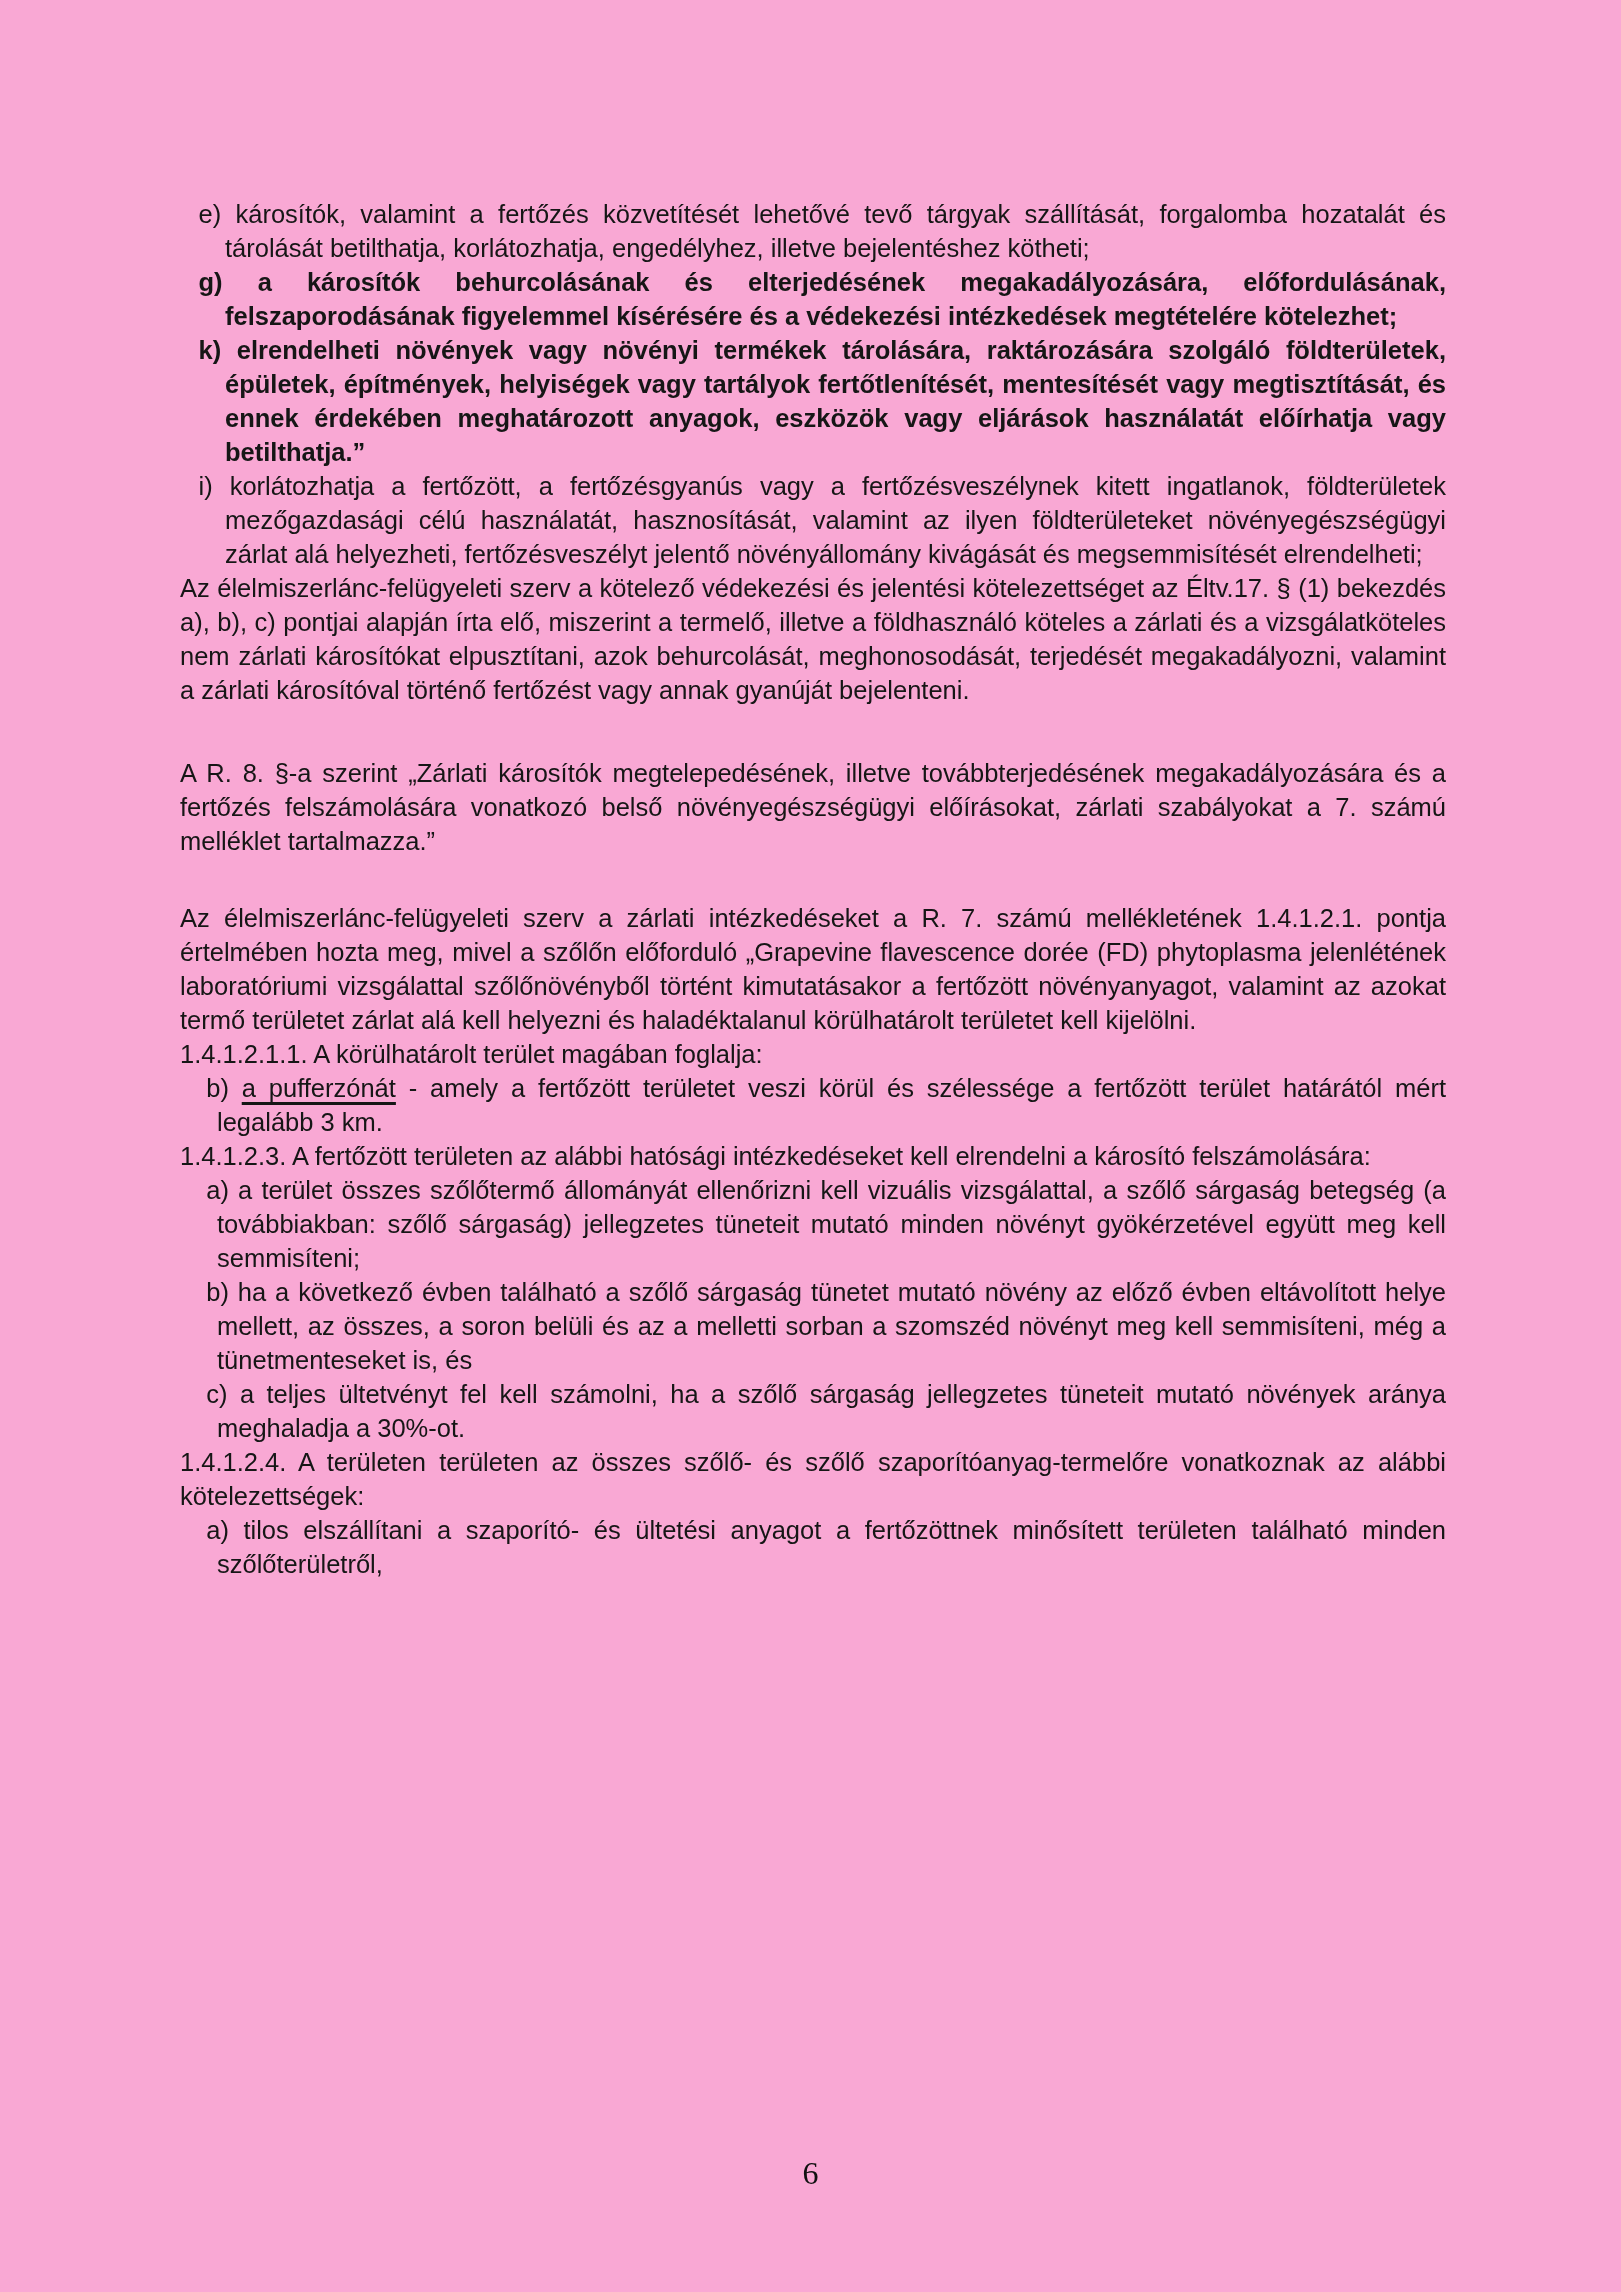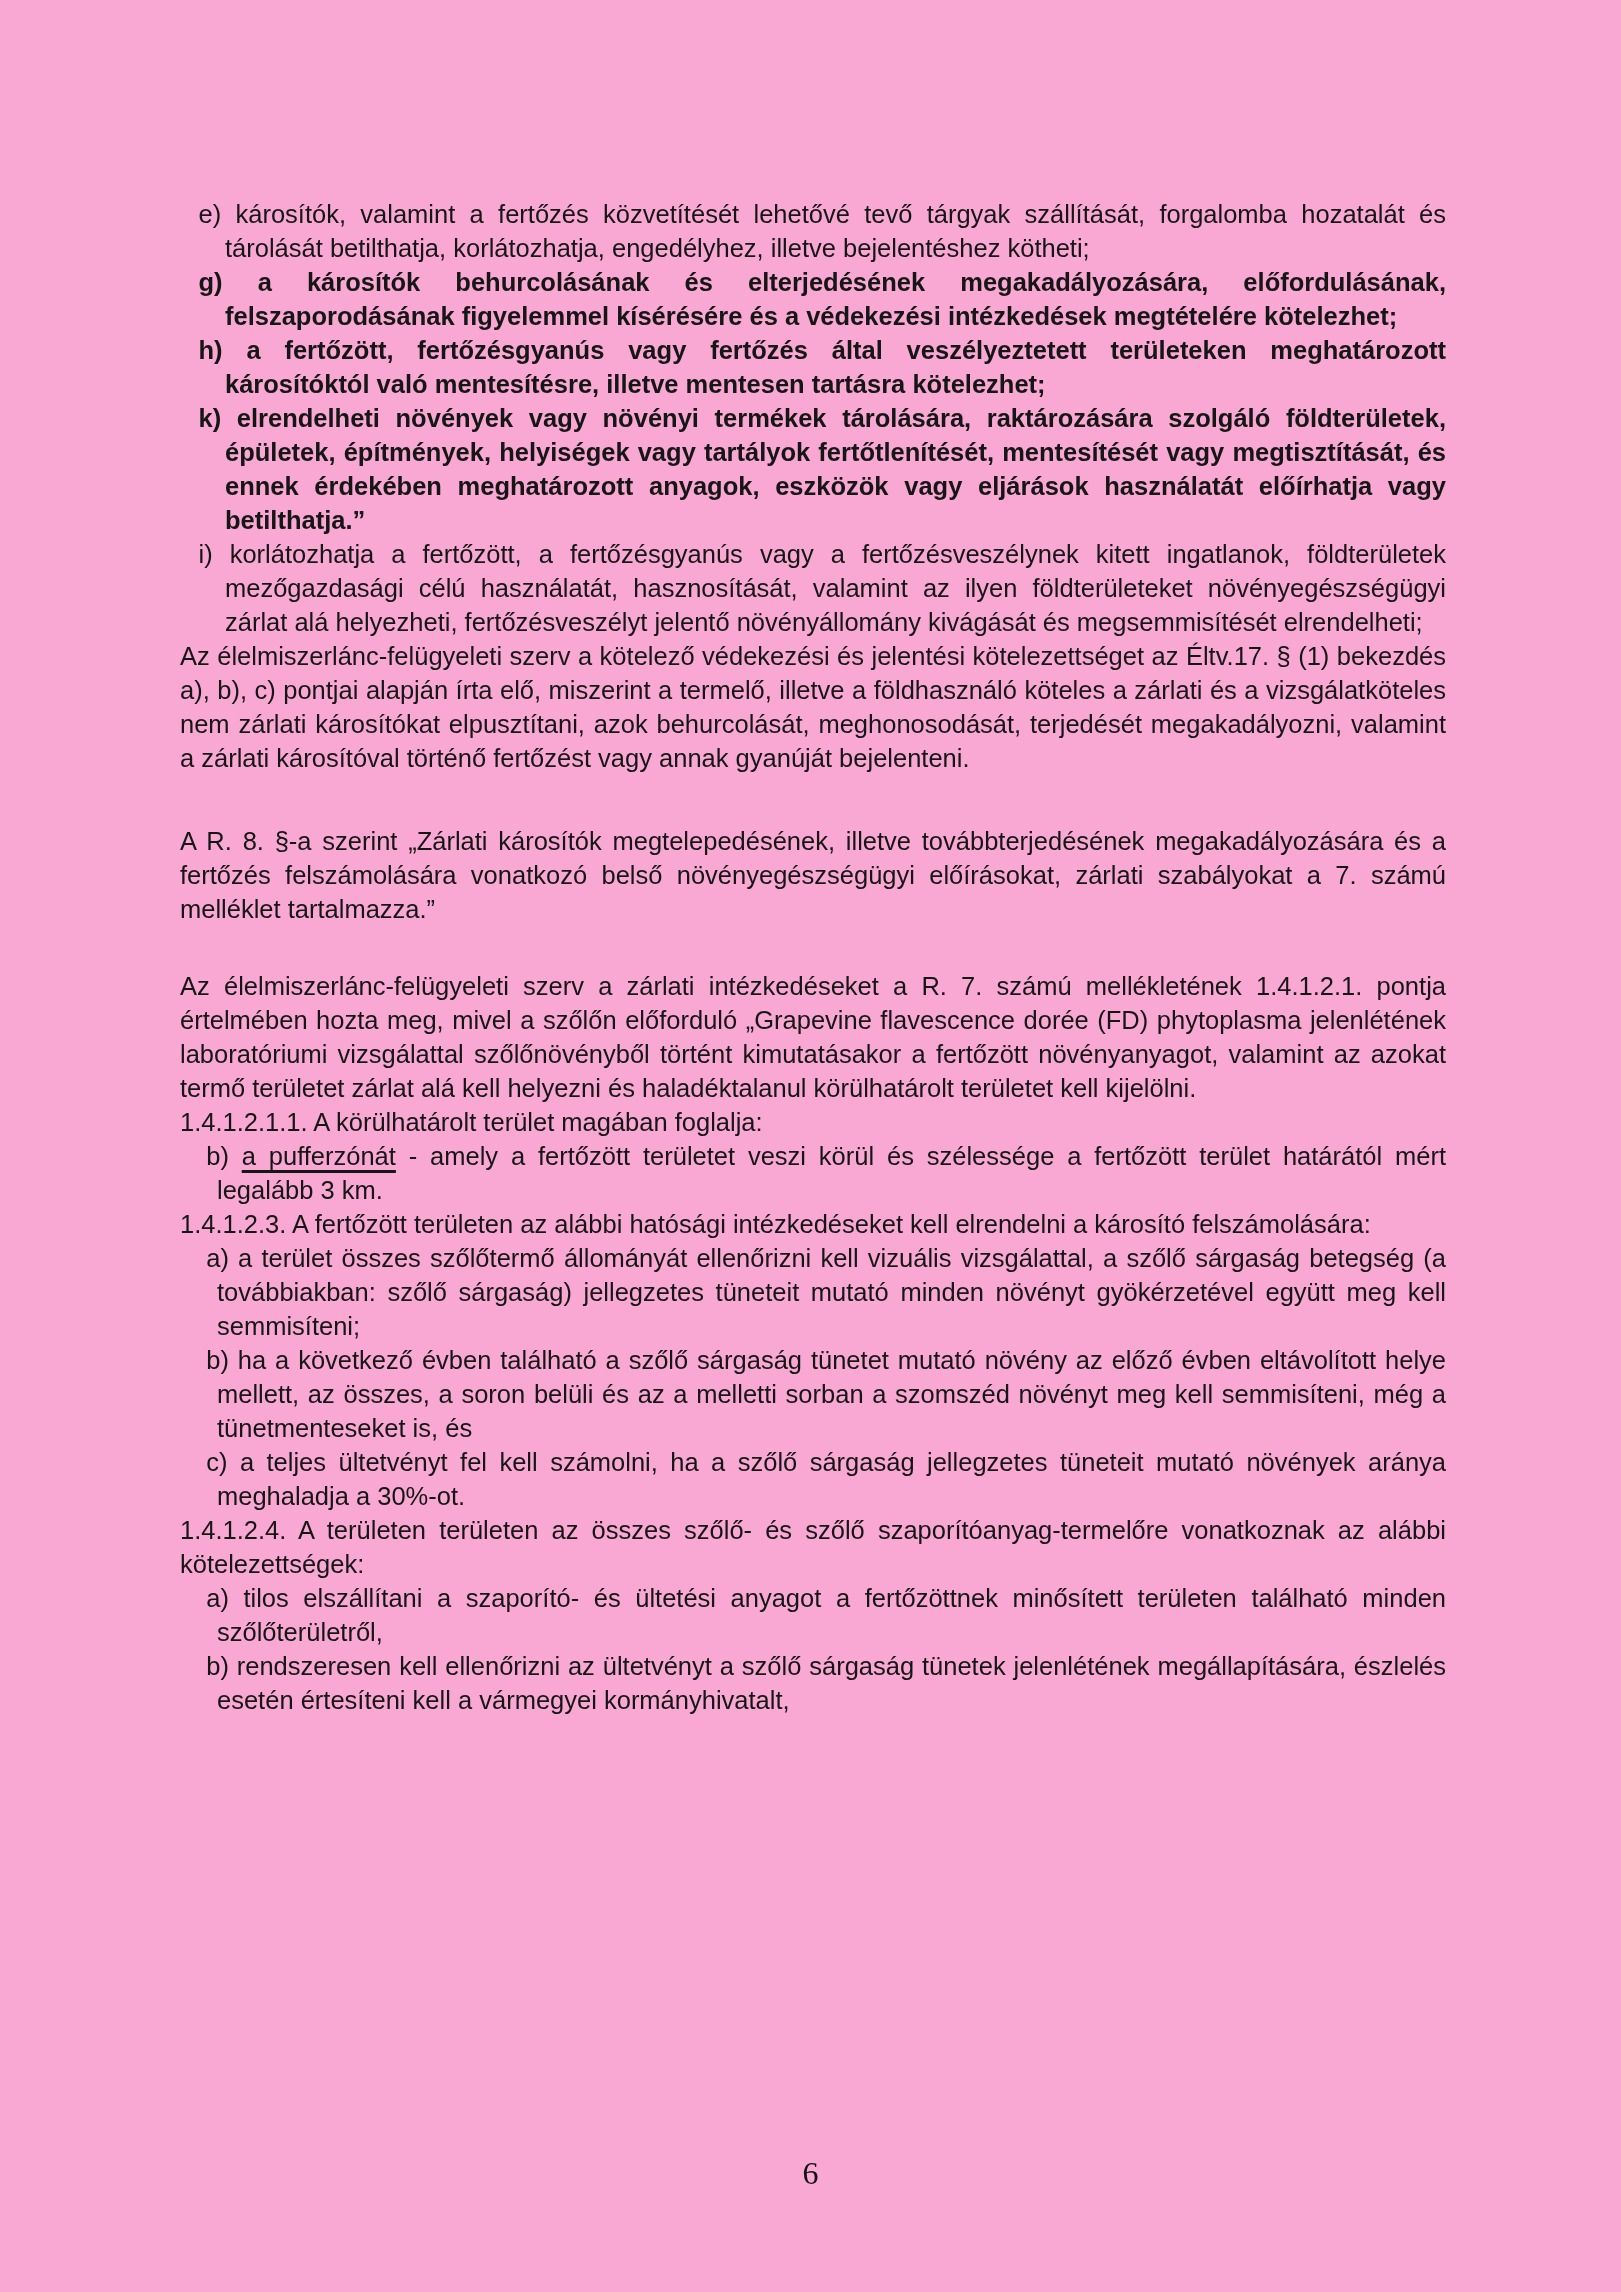--- a/index.html
+++ b/index.html
@@ -41,21 +41,20 @@
 </style>
 </head>
 <body>
 
 <div class="page">
   <div class="content">
 
     <div>
       <p class="li li1"><span>e) </span><span>károsítók, valamint a fertőzés közvetítését lehetővé tevő tárgyak szállítását, forgalomba hozatalát és tárolását betilthatja, korlátozhatja, engedélyhez, illetve bejelentéshez kötheti;</span></p>
       <p class="li li1 bold"><span>g) </span><span>a károsítók behurcolásának és elterjedésének megakadályozására, előfordulásának, felszaporodásának figyelemmel kísérésére és a védekezési intézkedések megtételére kötelezhet;</span></p>
-      <p class="li li1 bold"><span>h) </span><span>a fertőzött, fertőzésgyanús vagy fertőzés által veszélyeztetett területeken meghatározott károsítóktól való mentesítésre, illetve mentesen tartásra kötelezhet;</span></p>
       <p class="li li1 bold"><span>k) </span><span>elrendelheti növények vagy növényi termékek tárolására, raktározására szolgáló földterületek, épületek, építmények, helyiségek vagy tartályok fertőtlenítését, mentesítését vagy megtisztítását, és ennek érdekében meghatározott anyagok, eszközök vagy eljárások használatát előírhatja vagy betilthatja.”</span></p>
       <p class="li li1"><span>i) </span><span>korlátozhatja a fertőzött, a fertőzésgyanús vagy a fertőzésveszélynek kitett ingatlanok, földterületek mezőgazdasági célú használatát, hasznosítását, valamint az ilyen földterületeket növényegészségügyi zárlat alá helyezheti, fertőzésveszélyt jelentő növényállomány kivágását és megsemmisítését elrendelheti;</span></p>
     </div>
 
     <p class="p mt-after-quote">Az élelmiszerlánc-felügyeleti szerv a kötelező védekezési és jelentési kötelezettséget az Éltv.17. § (1) bekezdés a), b), c) pontjai alapján írta elő, miszerint a termelő, illetve a földhasználó köteles a zárlati és a vizsgálatköteles nem zárlati károsítókat elpusztítani, azok behurcolását, meghonosodását, terjedését megakadályozni, valamint a zárlati károsítóval történő fertőzést vagy annak gyanúját bejelenteni.</p>
 
     <p class="p mt-big">A R. 8. §-a szerint „Zárlati károsítók megtelepedésének, illetve továbbterjedésének megakadályozására és a fertőzés felszámolására vonatkozó belső növényegészségügyi előírásokat, zárlati szabályokat a 7. számú melléklet tartalmazza.”</p>
 
     <p class="p mt-med">Az élelmiszerlánc-felügyeleti szerv a zárlati intézkedéseket a R. 7. számú mellékletének 1.4.1.2.1. pontja értelmében hozta meg, mivel a szőlőn előforduló „Grapevine flavescence dorée (FD) phytoplasma jelenlétének laboratóriumi vizsgálattal szőlőnövényből történt kimutatásakor a fertőzött növényanyagot, valamint az azokat termő területet zárlat alá kell helyezni és haladéktalanul körülhatárolt területet kell kijelölni.</p>
 
@@ -70,20 +69,19 @@
     <div>
       <p class="li li2"><span>a) </span><span>a terület összes szőlőtermő állományát ellenőrizni kell vizuális vizsgálattal, a szőlő sárgaság betegség (a továbbiakban: szőlő sárgaság) jellegzetes tüneteit mutató minden növényt gyökérzetével együtt meg kell semmisíteni;</span></p>
       <p class="li li2"><span>b) </span><span>ha a következő évben található a szőlő sárgaság tünetet mutató növény az előző évben eltávolított helye mellett, az összes, a soron belüli és az a melletti sorban a szomszéd növényt meg kell semmisíteni, még a tünetmenteseket is, és</span></p>
       <p class="li li2"><span>c) </span><span>a teljes ültetvényt fel kell számolni, ha a szőlő sárgaság jellegzetes tüneteit mutató növények aránya meghaladja a 30%-ot.</span></p>
     </div>
 
     <p class="p">1.4.1.2.4. A területen területen az összes szőlő- és szőlő szaporítóanyag-termelőre vonatkoznak az alábbi kötelezettségek:</p>
 
     <div>
       <p class="li li2"><span>a) </span><span>tilos elszállítani a szaporító- és ültetési anyagot a fertőzöttnek minősített területen található minden szőlőterületről,</span></p>
-      <p class="li li2"><span>b) </span><span>rendszeresen kell ellenőrizni az ültetvényt a szőlő sárgaság tünetek jelenlétének megállapítására, észlelés esetén értesíteni kell a vármegyei kormányhivatalt,</span></p>
     </div>
 
   </div>
 
   <div class="page-number">6</div>
 </div>
 
 
 </body></html>

